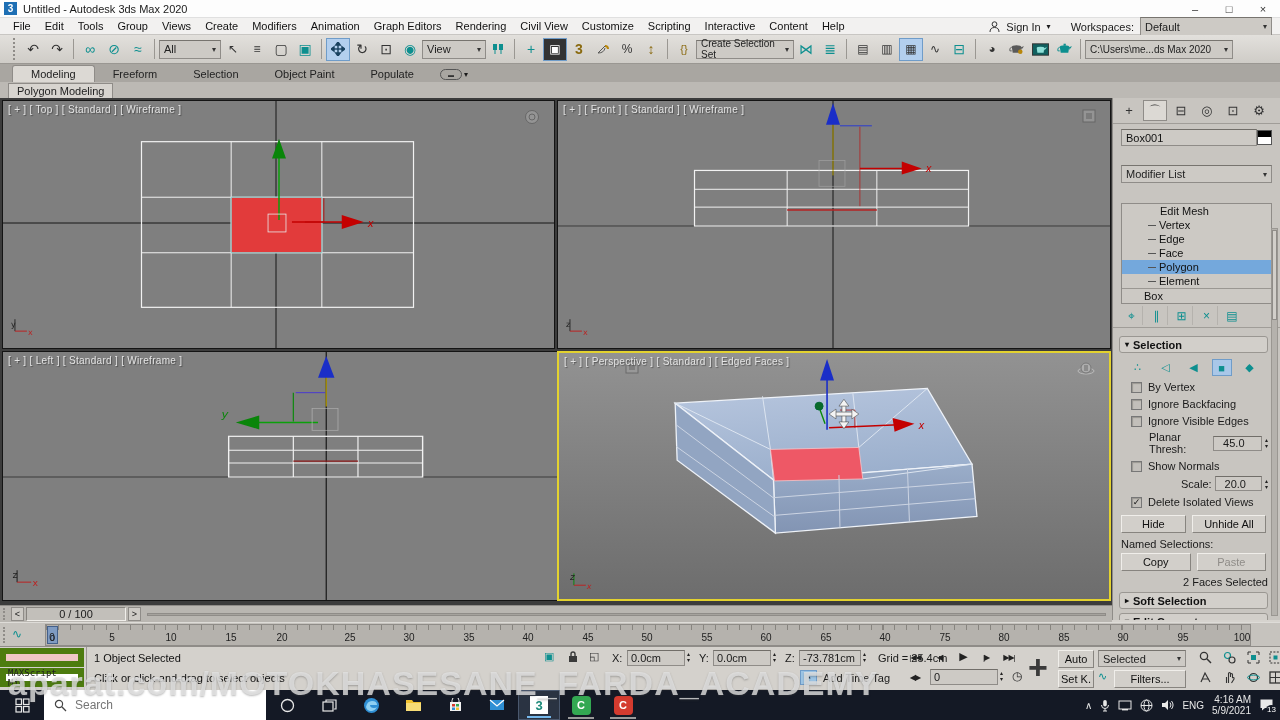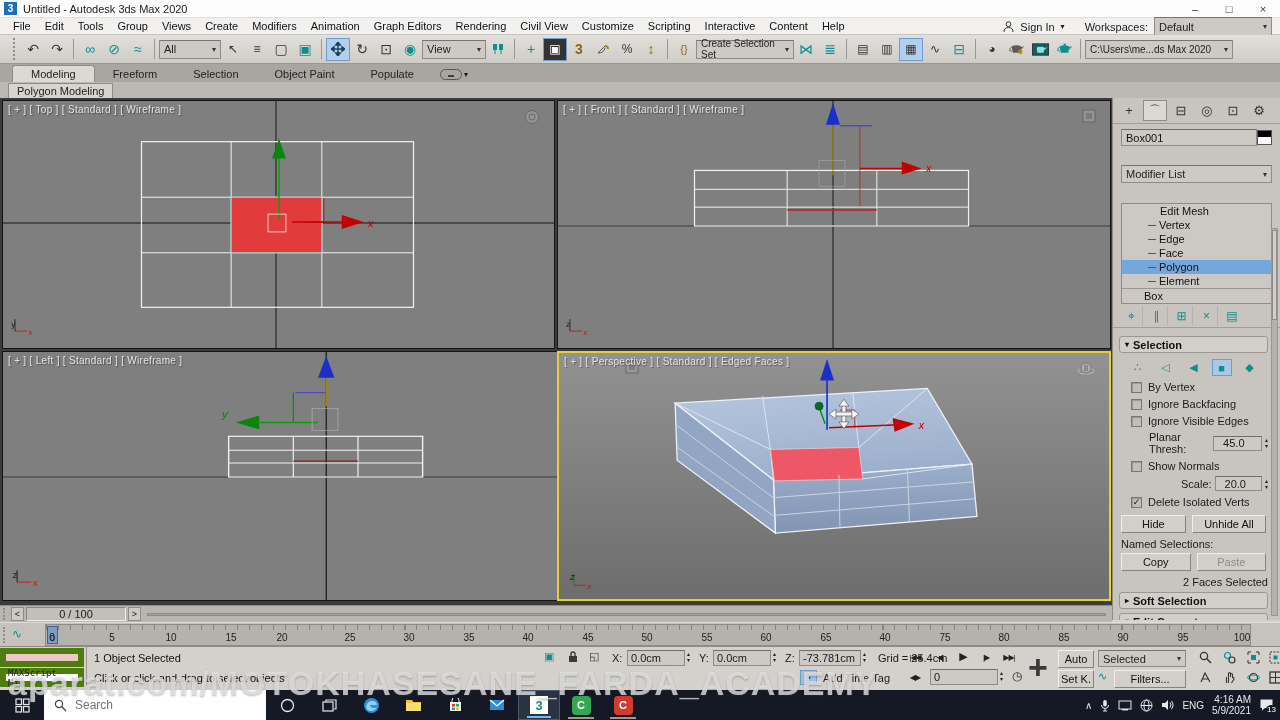--- a/index.html
+++ b/index.html
@@ -126,21 +126,21 @@
   <span class="menuitem">Content</span>
   <span class="menuitem">Help</span>
   <span class="menuright">
     <svg width="11" height="12" viewBox="0 0 11 12">
         <circle cx="5.5" cy="3.2" r="2.4" fill="none" stroke="#333"></circle>
         <path d="M1 11 Q1 6.5 5.5 6.5 Q10 6.5 10 11" fill="none" stroke="#333"></path>
       </svg>
     <span>Sign In</span>
     <span class="caret" style="font-size:8px">▾</span>
     <span style="margin-left:14px">Workspaces:</span>
-    <span class="combo" style="width:118px">
+    <span class="combo" style="width:132px">
       <span>Default</span>
       <span class="caret">▾</span>
     </span>
   </span>
 </div>
 
 <div id="toolbar" class="abs">
   <span class="grip"></span>
   <span class="tbtn">↶</span>
   <span class="tbtn">↷</span>
@@ -513,21 +513,21 @@
       <span class="numfld">20.0</span>
       <span class="spin">
           <span>▴</span>
           <span>▾</span>
         </span>
     </div>
     <div class="cbrow">
         <span class="cb">
           <span>✓</span>
         </span>
-        <span>Delete Isolated Verts</span>
+        <span>Delete Isolated Views</span>
       </div>
     <div style="display:flex;gap:6px;margin:7px 2px 0 2px">
       <span class="pbtn" style="flex:1">Hide</span>
       <span class="pbtn" style="flex:1.15">Unhide All</span>
     </div>
     <div style="margin:5px 0 0 2px">Named Selections:</div>
     <div style="display:flex;gap:6px;margin:3px 2px 0 2px">
       <span class="pbtn" style="flex:1">Copy</span>
       <span class="pbtn dis" style="flex:1">Paste</span>
     </div>

